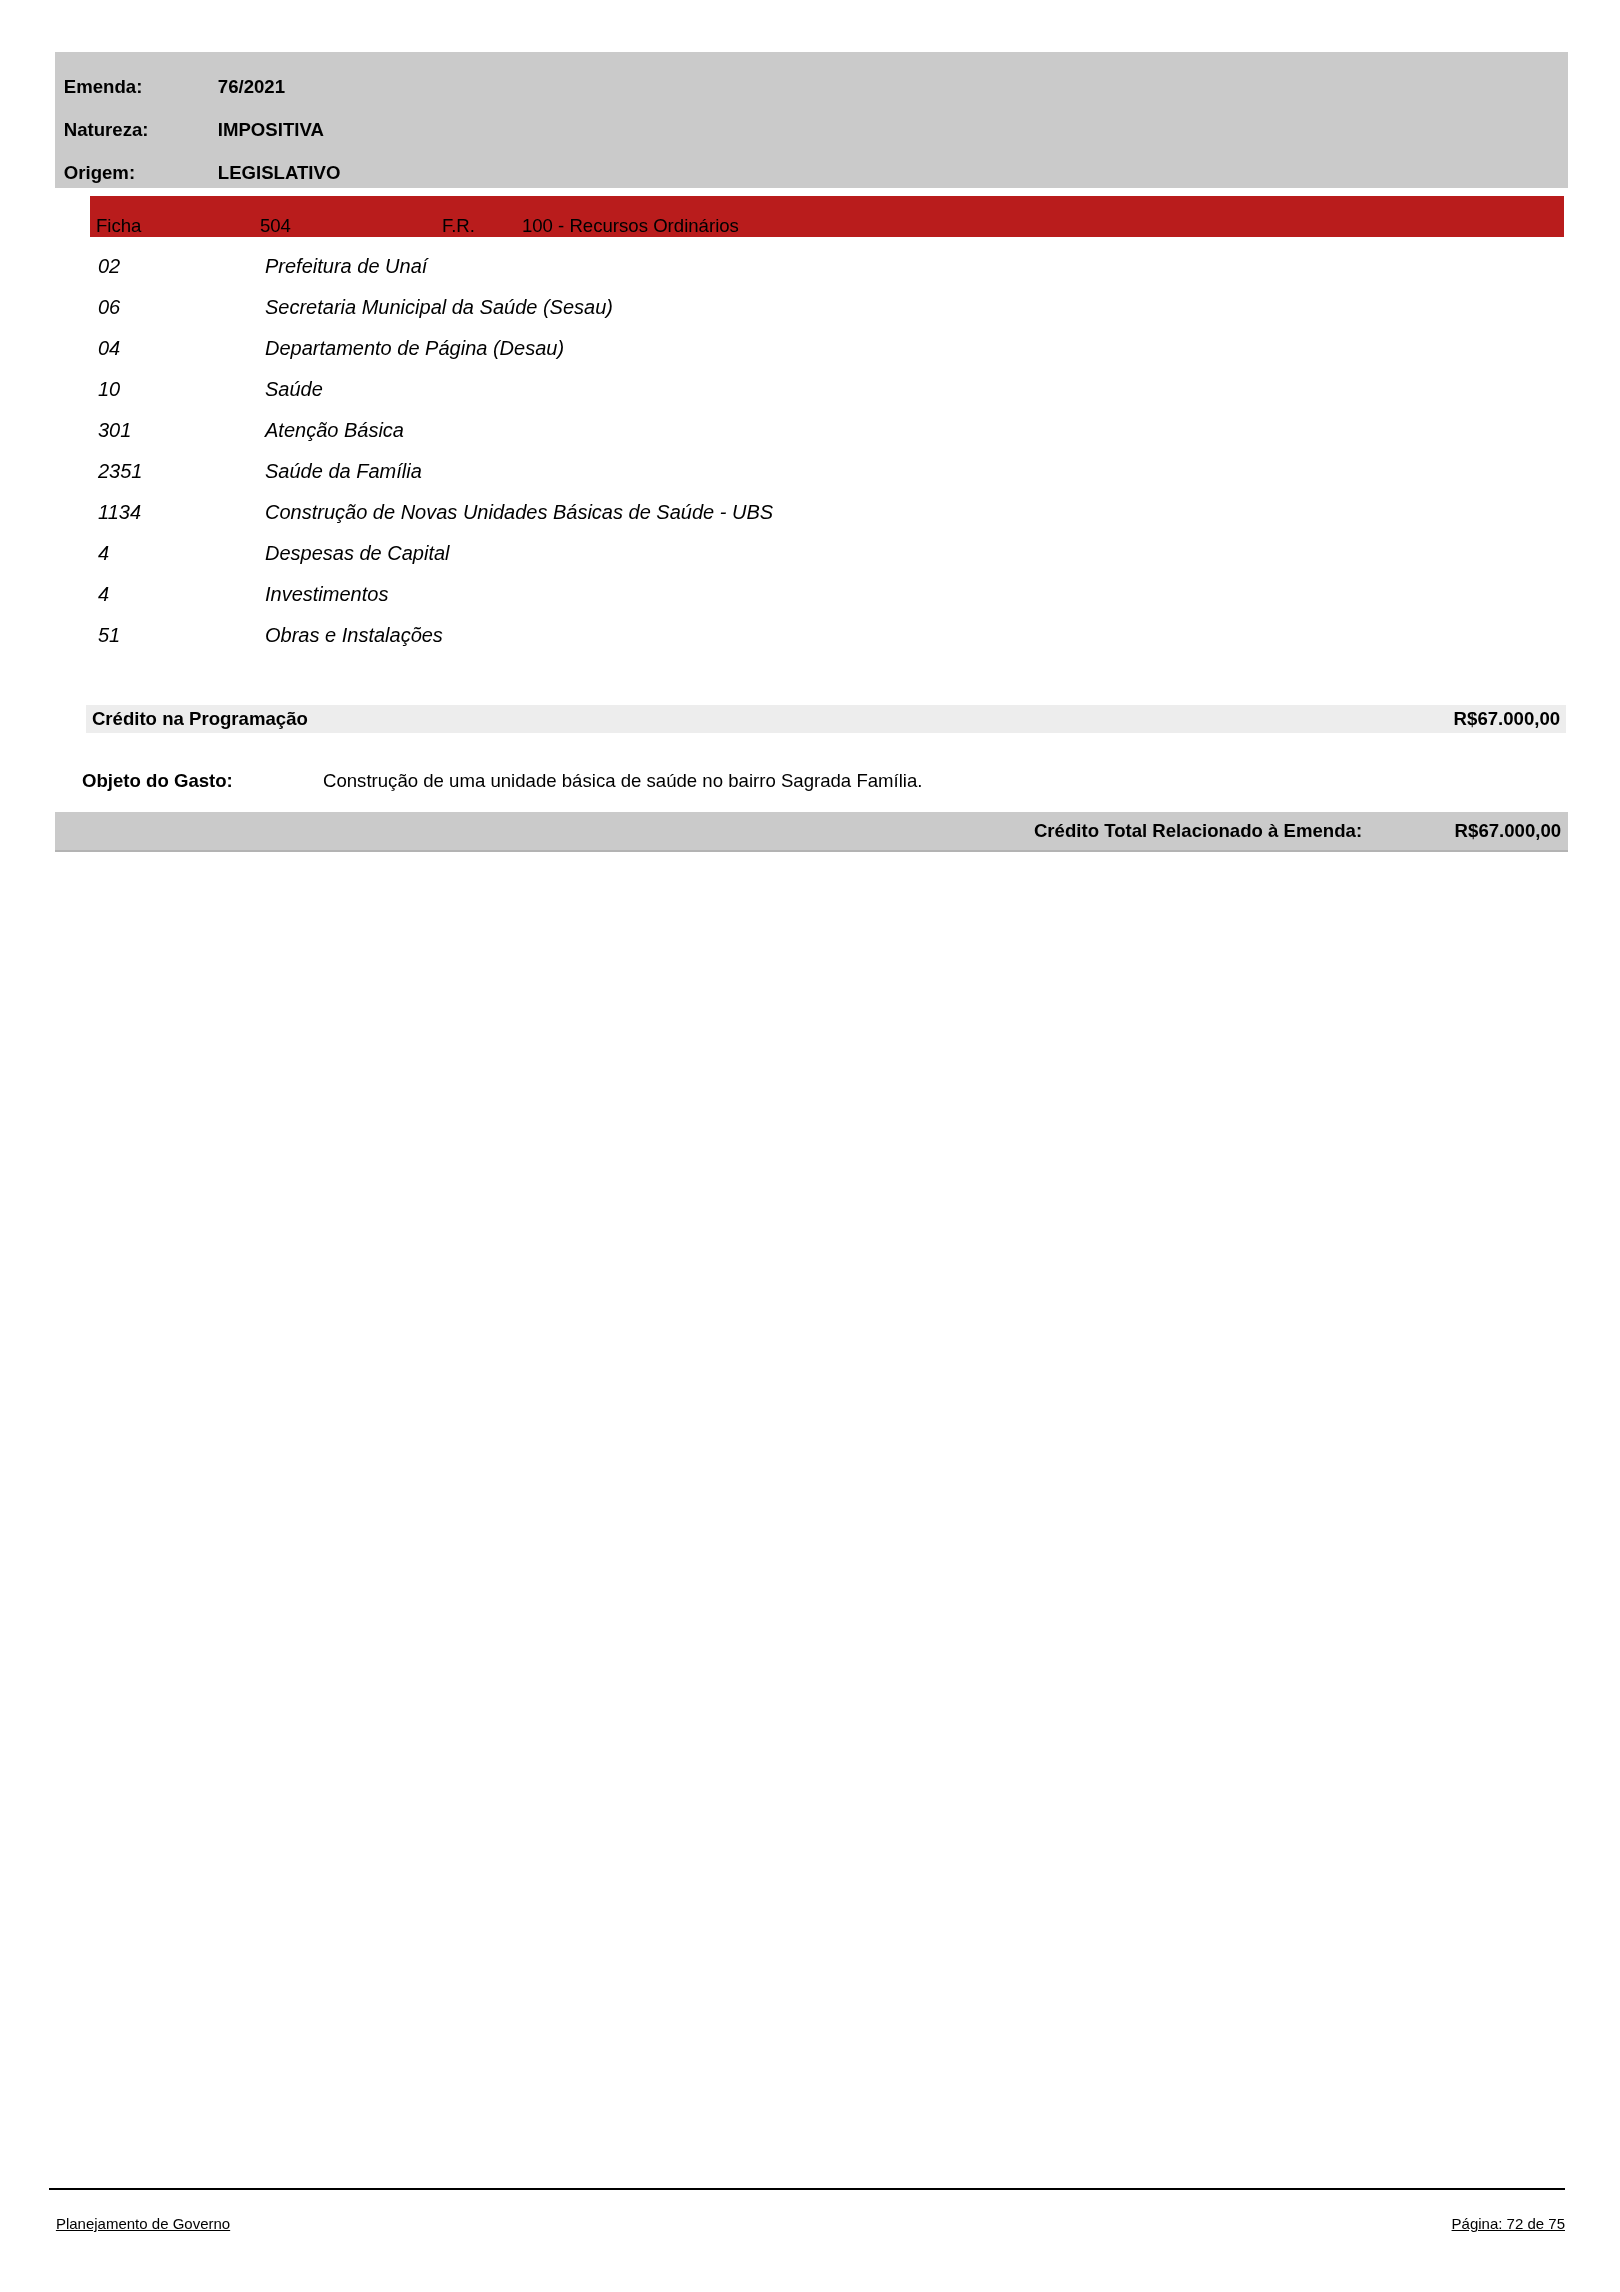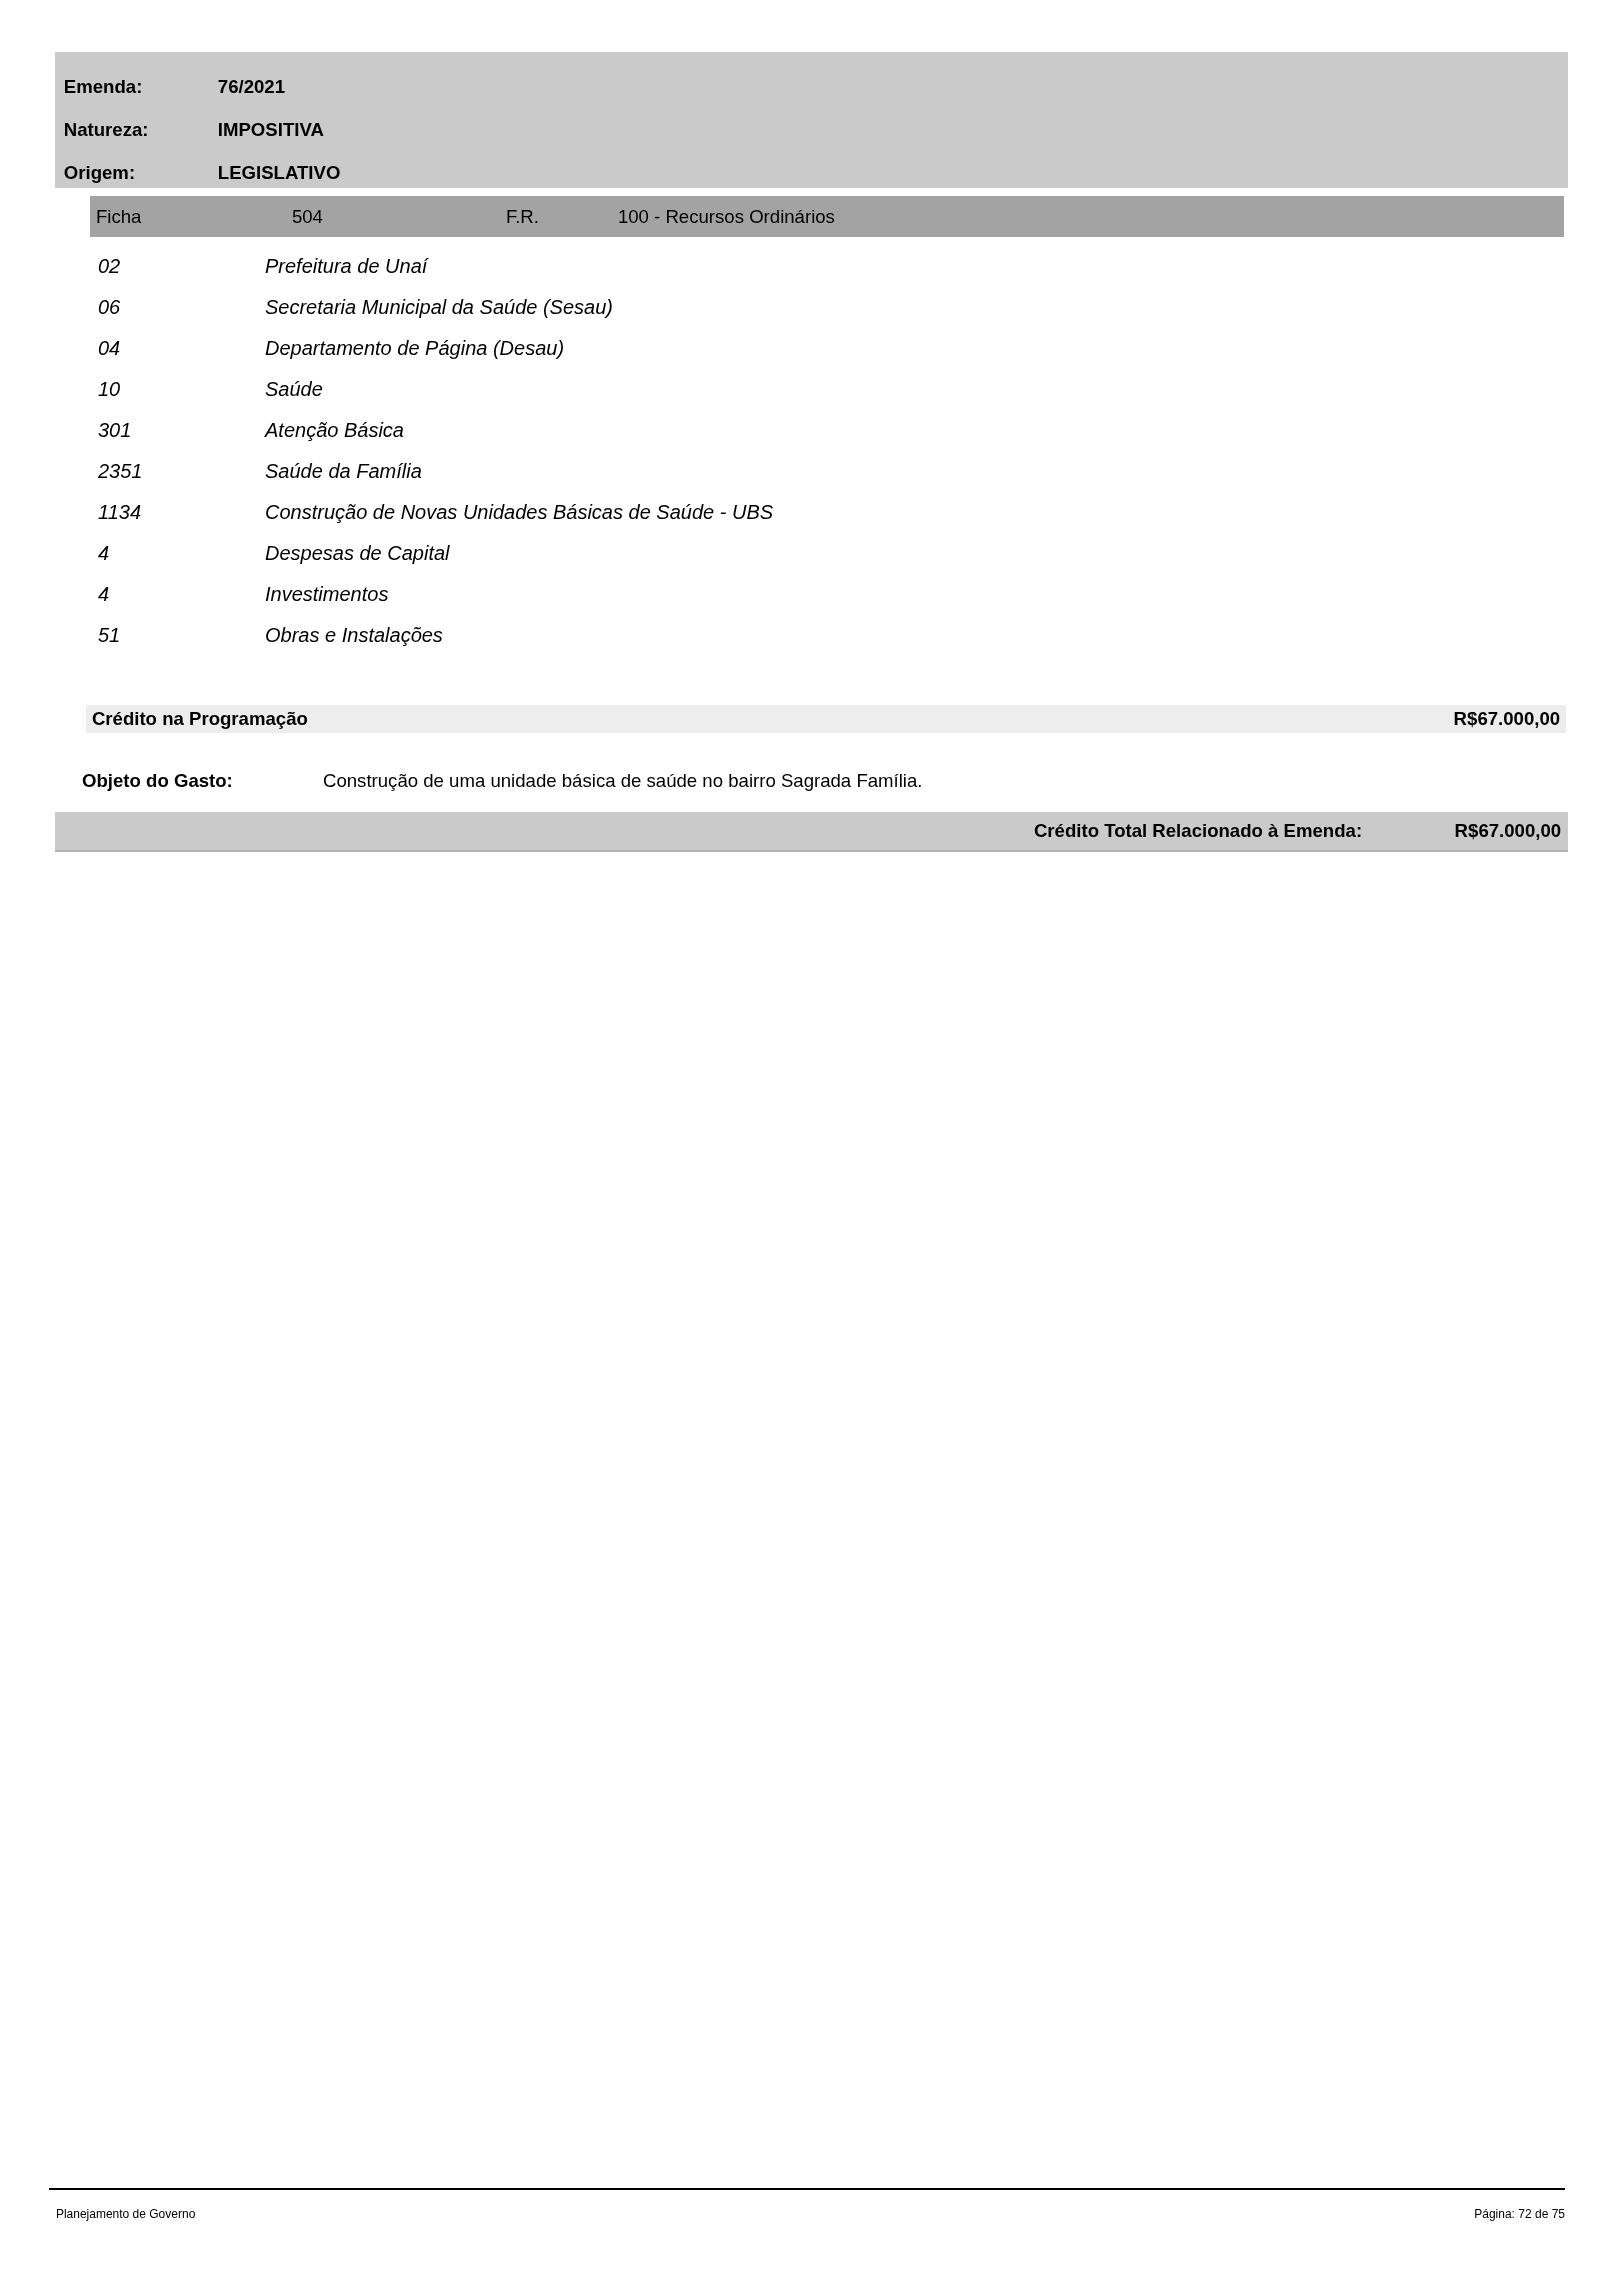--- a/index.html
+++ b/index.html
@@ -27,24 +27,23 @@
     margin-left: 8.8px; width: 154px;
     font-weight: bold; font-size: 18.6px;
   }
   .header-value { font-weight: bold; font-size: 18.6px; }
 
   
   .ficha-band {
     position: absolute;
     left: 90px; top: 196px;
     width: 1474px; height: 41px;
-    background: #a3a3a3;
-    display: flex; align-items: center;
+    background: #b91c1c;
+    display: flex; align-items: flex-end;
     font-size: 18.6px;
-    gap: 32px;
   }
   .ficha-label  { margin-left: 5.9px; width: 164px; }
   .ficha-number { width: 182px; }
   .fr-label     { width: 80px; }
   .fr-value     { flex: 1; }
 
   
   .classification { position: absolute; left: 98px; top: 255px; }
   .c-row { display: flex; align-items: flex-start; height: 41px; font-size: 20px; font-style: italic; }
   .c-code { width: 167px; }
@@ -82,23 +81,24 @@
     font-weight: bold; font-size: 18.6px;
   }
   .total-value { width: 199px; text-align: right; padding-right: 6.9px; }
 
   
   .footer {
     position: absolute;
     left: 49px; top: 2188px;
     width: 1516px;
     border-top: 2px solid #000000;
-    padding-top: 17px;
+    padding-top: 25px;
     display: flex; justify-content: space-between;
-    font-size: 12px;
+    font-size: 15px;
+    text-decoration: underline;
   }
   .footer-left { margin-left: 6.9px; }
 </style>
 </head>
 <body>
 
 <div class="page">
 
   <div class="header-block">
     <div class="header-row">

